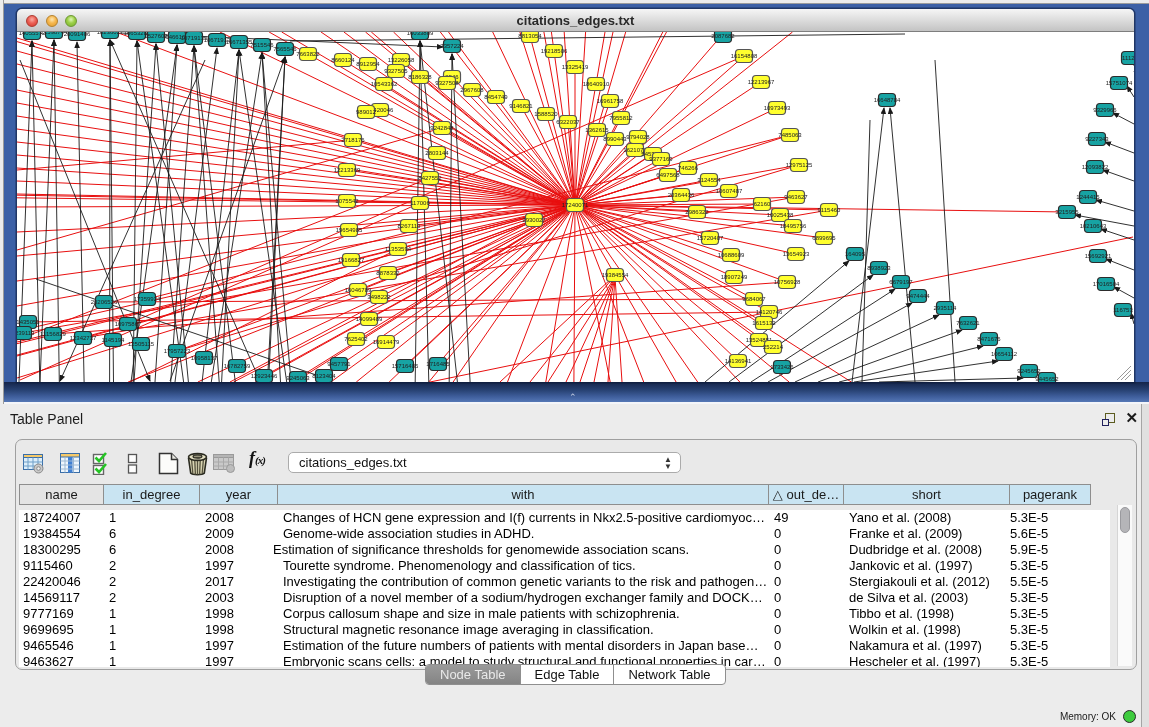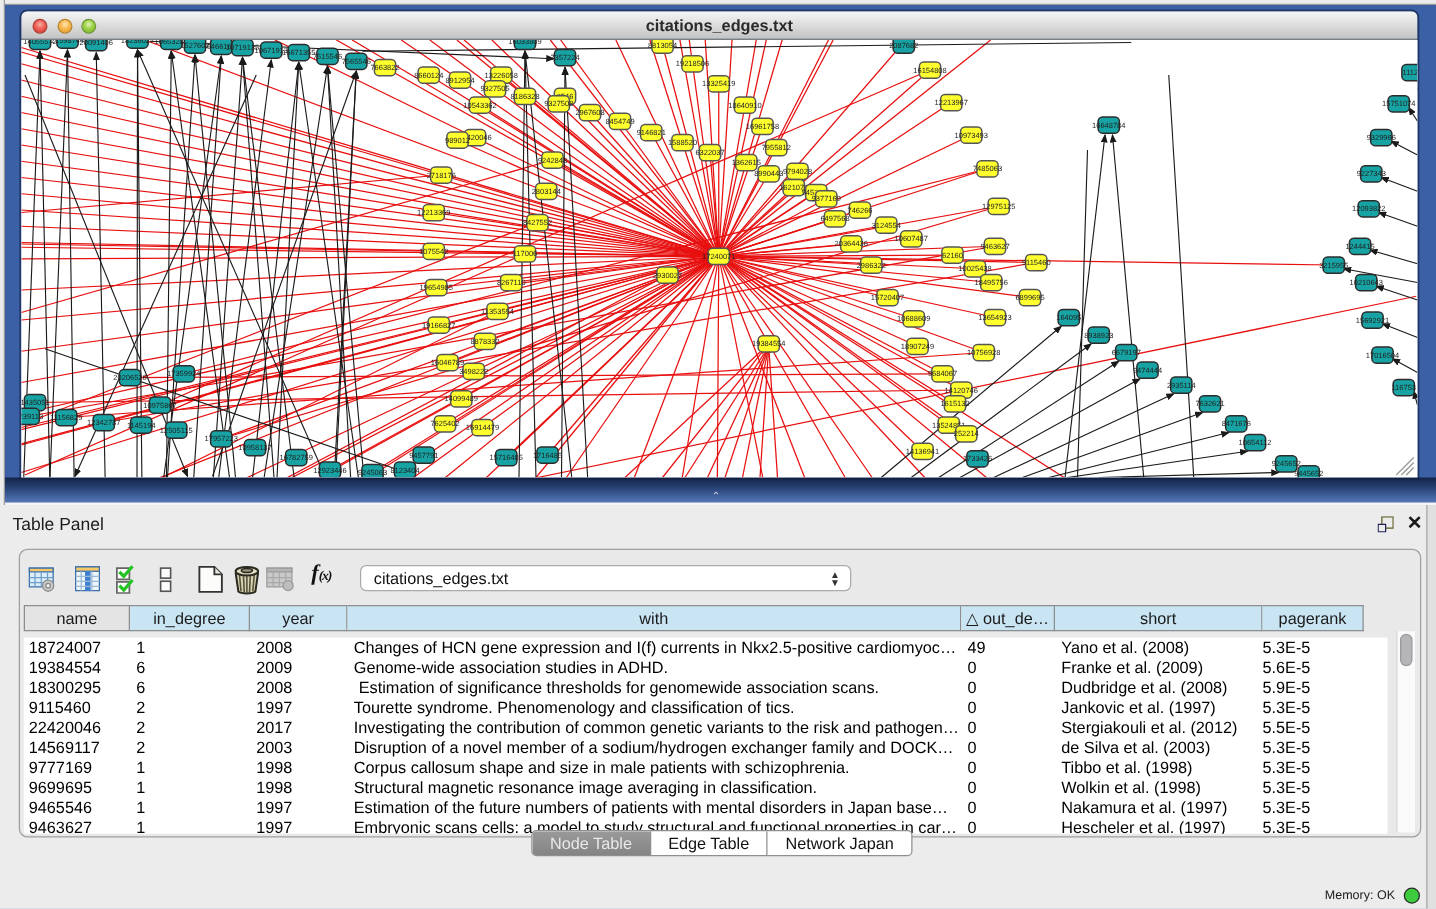--- a/index.html
+++ b/index.html
@@ -909,21 +909,21 @@
           <div style="left:186px;width:70px">2009</div>
           <div style="left:264px;width:483px">Genome-wide association studies in ADHD.</div>
           <div style="left:755px;width:67px">0</div>
           <div style="left:830px;width:158px">Franke et al. (2009)</div>
           <div style="left:991px;width:100px">5.6E-5</div>
         </div>
         <div class="tr" style="top:32px">
           <div style="left:4px;width:77px">18300295</div>
           <div style="left:90px;width:88px">6</div>
           <div style="left:186px;width:70px">2008</div>
-          <div style="left:268px;width:483px">Estimation of significance thresholds for genomewide association scans.</div>
+          <div style="left:254px;width:483px">Estimation of significance thresholds for genomewide association scans.</div>
           <div style="left:755px;width:67px">0</div>
           <div style="left:830px;width:158px">Dudbridge et al. (2008)</div>
           <div style="left:991px;width:100px">5.9E-5</div>
         </div>
         <div class="tr" style="top:48px">
           <div style="left:4px;width:77px">9115460</div>
           <div style="left:90px;width:88px">2</div>
           <div style="left:186px;width:70px">1997</div>
           <div style="left:264px;width:483px">Tourette syndrome. Phenomenology and classification of tics.</div>
           <div style="left:755px;width:67px">0</div>
@@ -985,17 +985,17 @@
           <div style="left:991px;width:100px">5.3E-5</div>
         </div>
       </div>
 <div id="vsb">
         <div id="vsbthumb"></div>
       </div>
 </div>
 <div id="tabs">
       <div class="sel">Node Table</div>
       <div>Edge Table</div>
-      <div>Network Japan</div>
+      <div>Network Table</div>
     </div>
 <div id="status">Memory: OK</div>
     <div id="memdot"></div>
 <div id="rightstrip"></div>
 </div>
 </body></html>

